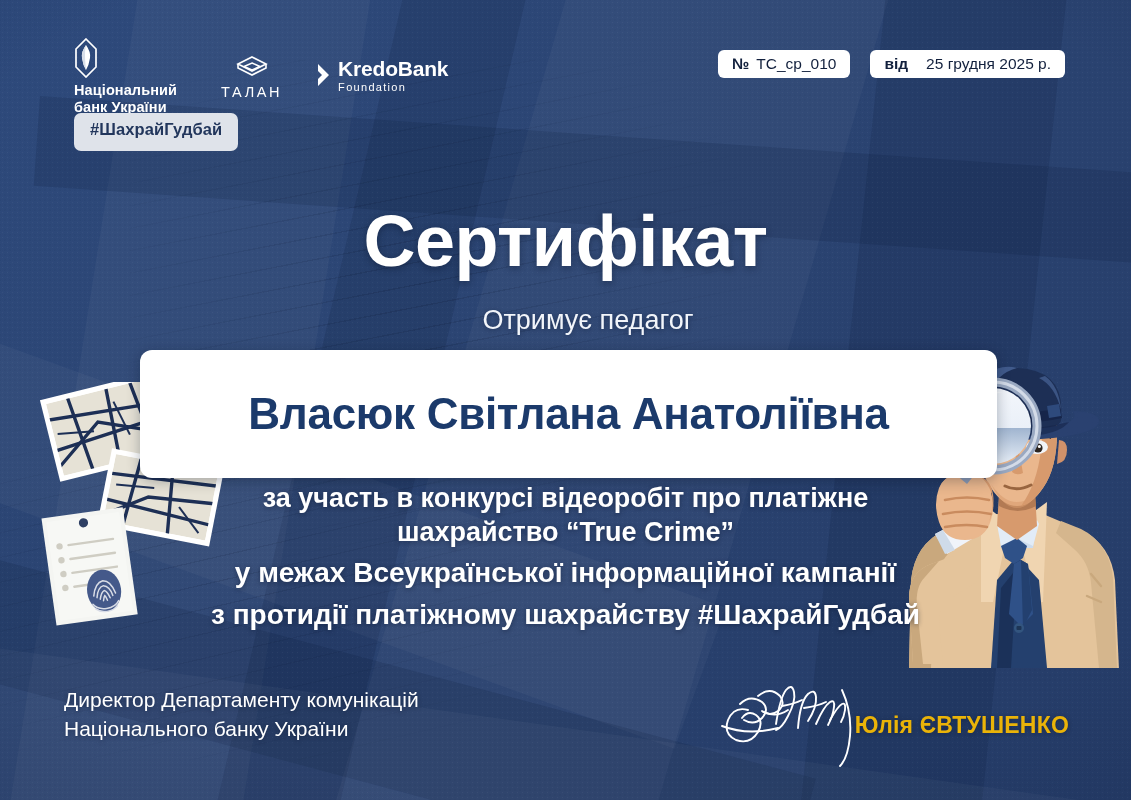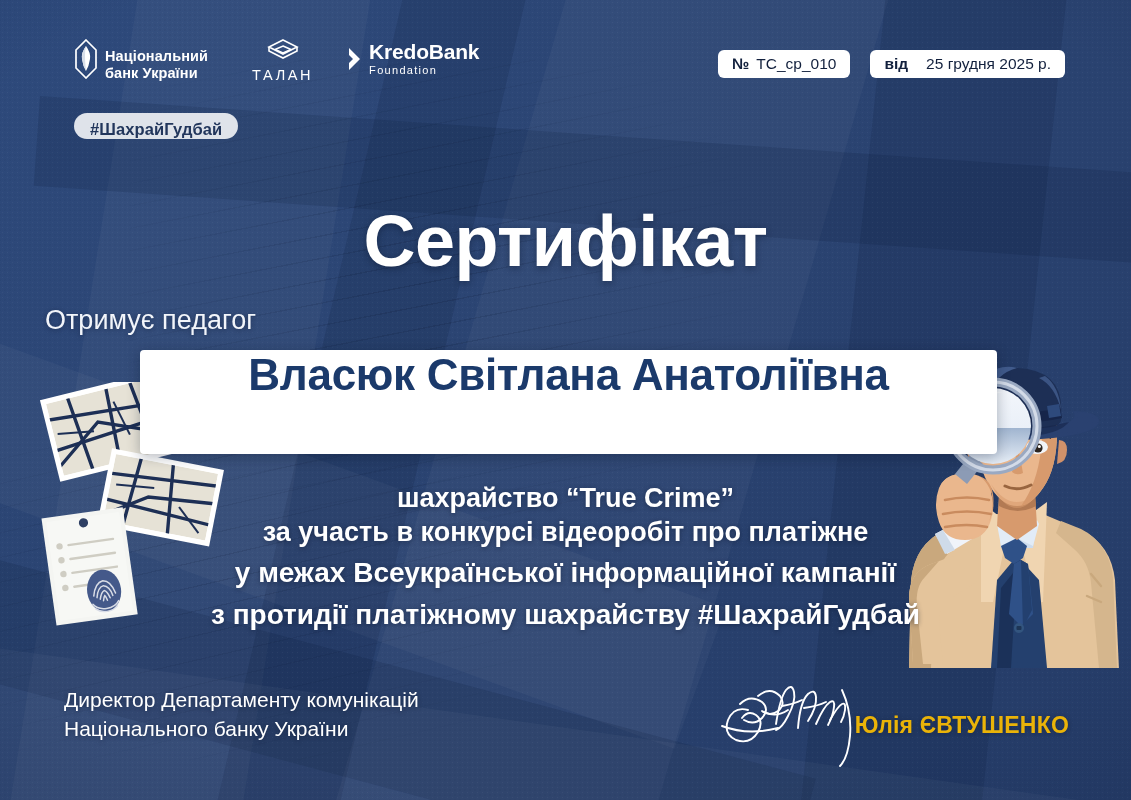--- a/index.html
+++ b/index.html
@@ -66,21 +66,21 @@
     position: absolute; inset: 0;
     background: radial-gradient(115% 100% at 50% 45%, transparent 55%, rgba(12,24,52,0.30) 100%);
     pointer-events: none;
   }
 
   
   .logos {
     position: absolute; left: 74px; top: 38px;
     display: flex; align-items: center; gap: 0px;
   }
-  .logo-nbu { display: flex; align-items: flex-end; gap: 7px; }
+  .logo-nbu { display: flex; align-items: flex-start; gap: 0; flex-direction: column; }
   .logo-nbu-text {
     color: #ffffff; font-size: 14.5px; font-weight: 700;
     line-height: 1.18; letter-spacing: .1px; white-space: pre-line;
   }
   .logo-talan {
     display: flex; flex-direction: column; align-items: center;
     margin-left: 44px; gap: 3px;
   }
   .logo-talan-text {
     color: #fff; font-size: 14.5px; font-weight: 400;
@@ -88,21 +88,21 @@
   }
   .logo-kredo { display: flex; align-items: center; gap: 7px; margin-left: 34px; }
   .logo-kredo-txt { display: flex; flex-direction: column; align-items: flex-start; }
   .kredo-main { color: #fff; font-size: 21px; font-weight: 700; letter-spacing: -.2px; line-height: 1; }
   .kredo-sub { color: #fff; font-size: 11px; font-weight: 400; letter-spacing: 1.3px; line-height: 1.6; }
 
   .hashtag-badge {
     position: absolute; left: 74px; top: 113px;
     background: #dfe3ea; color: #22365c;
     font-size: 16.5px; font-weight: 700;
-    padding: 7px 16px 0; border-radius: 13px;
+    padding: 7px 16px 12px; border-radius: 7px;
     letter-spacing: .1px;
   }
 
   .doc-fields {
     position: absolute; right: 66px; top: 50px;
     display: flex; gap: 20px; align-items: stretch;
   }
   .field-box {
     background: #fff; border-radius: 6px;
     height: 28px; display: flex; align-items: center;
@@ -115,32 +115,32 @@
 
   
   .title {
     position: absolute; left: 0; right: 0; top: 200px;
     text-align: center; color: #ffffff;
     font-size: 72px; font-weight: 700; letter-spacing: -.5px;
     text-shadow: 0 2px 7px rgba(9,18,40,0.42);
   }
   .subtitle {
     position: absolute; left: 0; right: 0; top: 305px;
-    text-align: left; color: #f2f5fa;
+    text-align: center; color: #f2f5fa;
     font-size: 27px; font-weight: 400;
     text-shadow: 0 1px 5px rgba(9,18,40,0.40);
     padding-left: 45px;
   }
 
   .name-card {
     position: absolute; left: 140px; top: 350px;
-    width: 857px; height: 104px;
-    background: #ffffff; border-radius: 4px;
+    width: 857px; height: 128px;
+    background: #ffffff; border-radius: 12px;
     box-shadow: 0 3px 14px rgba(8,16,38,0.30);
-    display: flex; align-items: flex-start; justify-content: center;
+    display: flex; align-items: center; justify-content: center;
   }
   .name-card .name {
     color: #1b3a6b; font-size: 44px; font-weight: 700;
     letter-spacing: -.3px; text-align: center; padding: 0 26px;
   }
 
   .body-text {
     position: absolute; left: 0; right: 0; top: 481px;
     text-align: center; color: #ffffff;
     text-shadow: 0 1px 5px rgba(9,18,40,0.45);
@@ -432,22 +432,22 @@
   </div>
 
   <div class="title">Сертифікат</div>
   <div class="subtitle">Отримує педагог</div>
 
   <div class="name-card">
     <div class="name">Власюк Світлана Анатоліївна</div>
   </div>
 
   <div class="body-text">
+    <div class="body-bold">за участь в конкурсі відеоробіт про платіжне</div>
     <div class="body-bold">шахрайство “True Crime”</div>
-    <div class="body-bold">за участь в конкурсі відеоробіт про платіжне</div>
     <div class="body-reg">у межах Всеукраїнської інформаційної кампанії</div>
     <div class="body-reg">з протидії платіжному шахрайству #ШахрайГудбай</div>
   </div>
 
   <div class="footer-role">Директор Департаменту комунікацій
 Національного банку України</div>
 
   <div class="signature-wrap">
     <svg width="150" height="92" viewBox="0 0 150 92" xmlns="http://www.w3.org/2000/svg">
       <g fill="none" stroke="#ffffff" stroke-width="1.9" stroke-linecap="round" stroke-linejoin="round">

